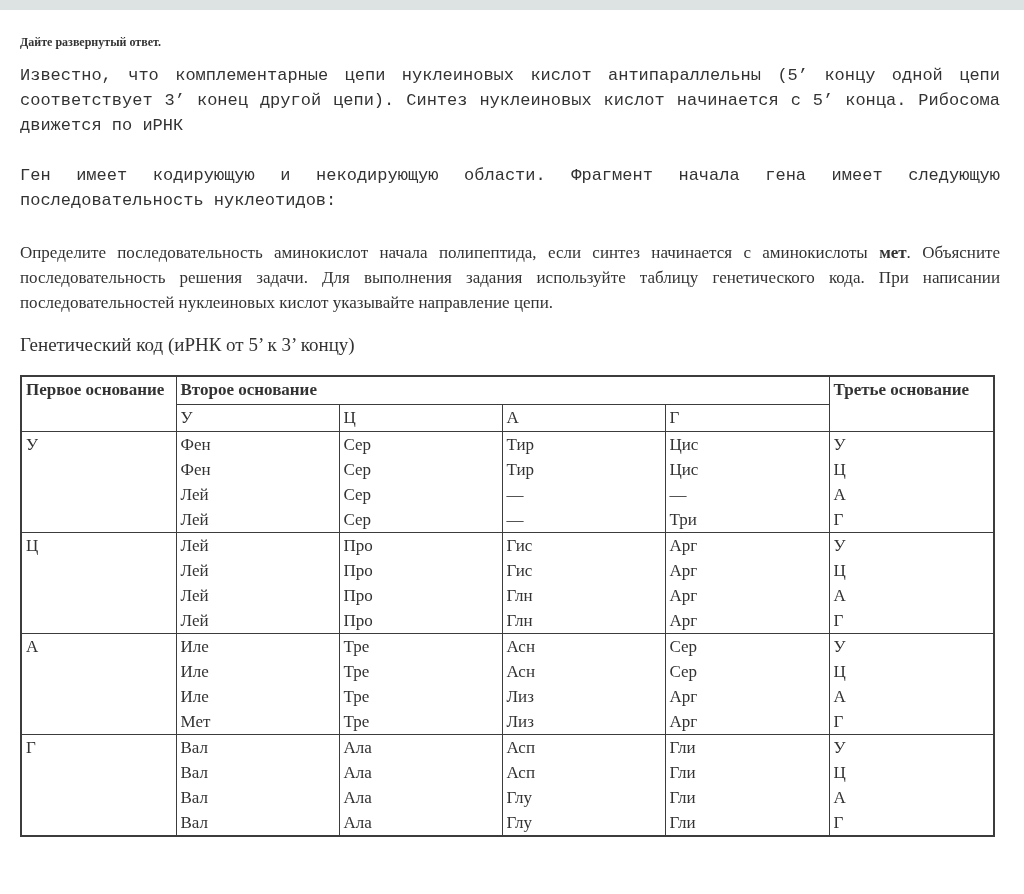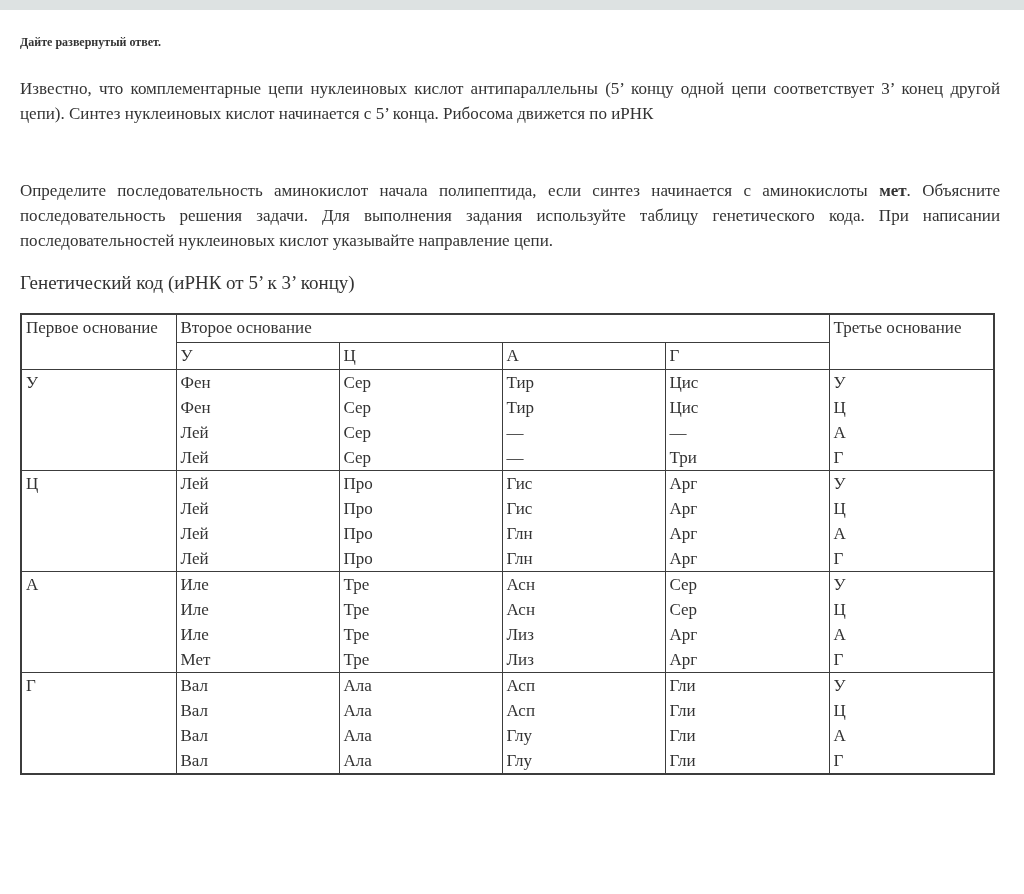--- a/index.html
+++ b/index.html
@@ -26,21 +26,21 @@
     font-size: 12px;
     font-weight: bold;
     line-height: 25px;
   }
   .para {
     margin: 0;
     font-size: 17px;
     line-height: 25px;
     text-align: justify;
   }
-  .intro { margin-top: 21px; }
+  .intro { margin-top: 8px; font-family: Liberation Mono, monospace; }
   .task  { margin-top: 14px; }
   .sequences {
     margin-top: 27px;
     font-size: 17px;
     line-height: 28px;
   }
   .seq-line { white-space: nowrap; }
   .bold { font-weight: bold; }
   .table-caption {
     margin: 17px 0 18px 0;
@@ -56,21 +56,21 @@
     border: 2px solid #3c3c3c;
   }
   table.gcode td, table.gcode th {
     border: 1px solid #3c3c3c;
     padding: 0 4px;
     text-align: left;
     font-weight: normal;
     vertical-align: top;
     line-height: 25px;
   }
-  table.gcode thead th.hdr { font-weight: normal; }
+  table.gcode thead th.hdr { font-weight: bold; }
   th.first-base-hdr {
     vertical-align: top;
     width: 155px;
   }
   th.third-base-hdr {
     vertical-align: middle;
     width: 165px;
   }
   tr.subhdr td { height: 27px; }
   tr.mainhdr th { height: 28px; }
@@ -89,20 +89,21 @@
 
 <div class="topbar"></div>
 
 <div class="content">
 
   <p class="title">Дайте развернутый ответ.</p>
 
   <p class="para intro">
     <span>Известно, что комплементарные цепи нуклеиновых кислот антипараллельны (5’ концу одной цепи соответствует 3’ конец другой цепи). Синтез нуклеиновых кислот начинается с 5’ конца. Рибосома движется по иРНК</span><br>
     <br>
+    <span>Ген имеет кодирующую и некодирующую области. Фрагмент начала гена имеет следующую последовательность нуклеотидов:</span>
   </p>
 
   <div class="sequences">
   </div>
 
   <p class="para task">
     <span>Определите последовательность аминокислот начала полипептида, если синтез начинается с аминокислоты </span><span class="bold">мет</span><span>. Объясните последовательность решения задачи. Для выполнения задания используйте таблицу генетического кода. При написании последовательностей нуклеиновых кислот указывайте направление цепи.</span>
   </p>
 
   <p class="table-caption">Генетический код (иРНК от 5’ к 3’ концу)</p>

